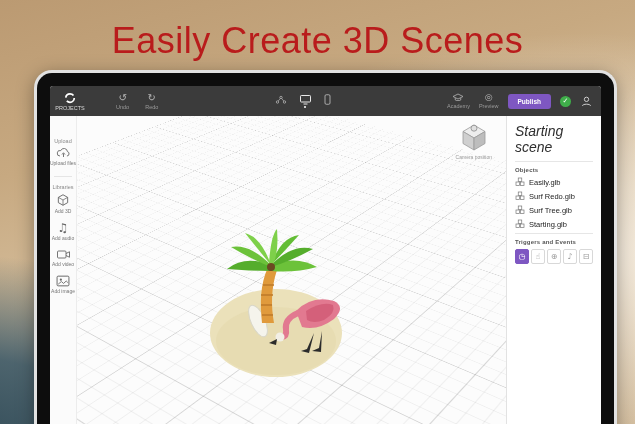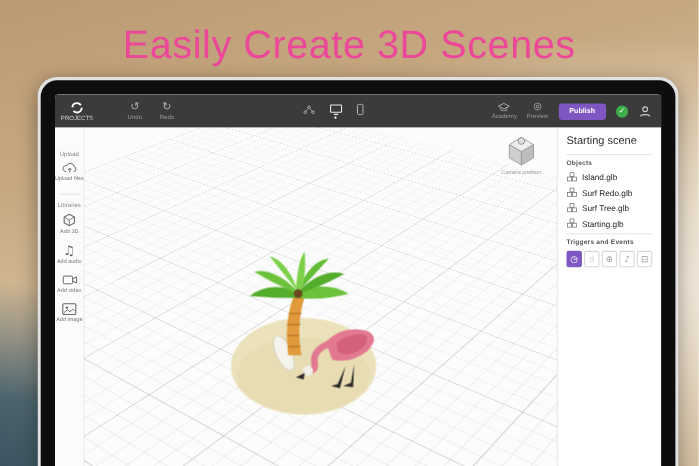--- a/index.html
+++ b/index.html
@@ -6,21 +6,21 @@
   body{
     width:635px;height:424px;overflow:hidden;position:relative;
     font-family:"Liberation Sans",sans-serif;
     background:
       radial-gradient(120% 95% at 92% 60%, rgba(246,238,226,.95) 0%, rgba(246,238,226,0) 55%),
       radial-gradient(95% 80% at -8% 108%, #2e4855 0%, rgba(62,90,104,.9) 30%, rgba(62,90,104,0) 60%),
       linear-gradient(165deg,#bb9a72 0%,#c7a981 30%,#d8c2a1 60%,#cbb28e 100%);
   }
   .hero-title{
     position:absolute;top:20px;left:0;width:100%;text-align:center;
-    color:#ec4899;font-size:36px;font-weight:400;letter-spacing:.5px;
+    color:#b91c1c;font-size:36px;font-weight:400;letter-spacing:.5px;
   }
   
   .laptop{
     position:absolute;left:34px;right:18px;top:70px;height:400px;
     background:#0d0d0d;border:3px solid #e2e2e2;border-bottom:none;
     border-radius:18px 18px 0 0;
     padding:13px 13px 0 13px;box-sizing:border-box;
     box-shadow:0 4px 18px rgba(0,0,0,.35);
   }
   .screen{width:100%;height:100%;background:#f4f4f4;border-radius:3px 3px 0 0;
@@ -61,21 +61,21 @@
       repeating-linear-gradient(0deg, rgba(0,0,0,.05) 0 1px, transparent 1px 17px),
       repeating-linear-gradient(90deg, rgba(0,0,0,.05) 0 1px, transparent 1px 17px);
     transform:perspective(750px) rotateX(56deg) rotateZ(38deg);}
   .scene{position:absolute;left:50%;top:52%;transform:translate(-58%,-50%);}
   .camera-widget{position:absolute;top:6px;right:14px;display:flex;flex-direction:column;
     align-items:center;cursor:pointer;}
   .camera-widget .lbl{font-size:5px;color:#9a9a9a;margin-top:2px;}
   
   .panel{width:95px;background:#fff;border-left:1px solid #e2e2e2;
     padding:7px 8px;box-sizing:border-box;flex:0 0 auto;}
-  .panel .title{font-size:10px;color:#2f2f2f;margin-bottom:6px;}
+  .panel .title{font-size:14px;color:#2f2f2f;margin-bottom:6px;font-style:italic;}
   .panel hr{border:none;border-top:1px solid #e6e6e6;margin:4px 0 5px;}
   .panel .sec{font-size:6px;font-weight:bold;color:#555;letter-spacing:.2px;margin-bottom:4px;}
   .obj-row{display:flex;align-items:center;gap:4px;margin-bottom:4px;cursor:pointer;}
   .obj-row .name{font-size:7.5px;color:#222;white-space:nowrap;}
   .trig-row{display:flex;gap:2px;}
   .trig-btn{width:13px;height:13px;border:1px solid #d8d8d8;border-radius:2px;background:#fff;
     color:#9a9a9a;font-size:8px;display:flex;align-items:center;justify-content:center;cursor:pointer;}
   .trig-btn.active{background:#7e57c2;border-color:#7e57c2;color:#fff;}
   svg{display:block;}
 </style>
@@ -268,21 +268,21 @@
       <div class="sec">Objects</div>
 
       <div class="obj-row">
         <span>
               <svg width="10" height="10" viewBox="0 0 20 20">
                 <rect x="2" y="10" width="7" height="7" fill="none" stroke="#777" stroke-width="1.4"></rect>
                 <rect x="11" y="10" width="7" height="7" fill="none" stroke="#777" stroke-width="1.4"></rect>
                 <rect x="6.5" y="2" width="7" height="7" fill="none" stroke="#777" stroke-width="1.4"></rect>
               </svg>
             </span>
-        <span class="name">Island.glb</span>
+        <span class="name">Easily.glb</span>
       </div>
       <div class="obj-row">
         <span>
               <svg width="10" height="10" viewBox="0 0 20 20">
                 <rect x="2" y="10" width="7" height="7" fill="none" stroke="#777" stroke-width="1.4"></rect>
                 <rect x="11" y="10" width="7" height="7" fill="none" stroke="#777" stroke-width="1.4"></rect>
                 <rect x="6.5" y="2" width="7" height="7" fill="none" stroke="#777" stroke-width="1.4"></rect>
               </svg>
             </span>
         <span class="name">Surf Redo.glb</span>

